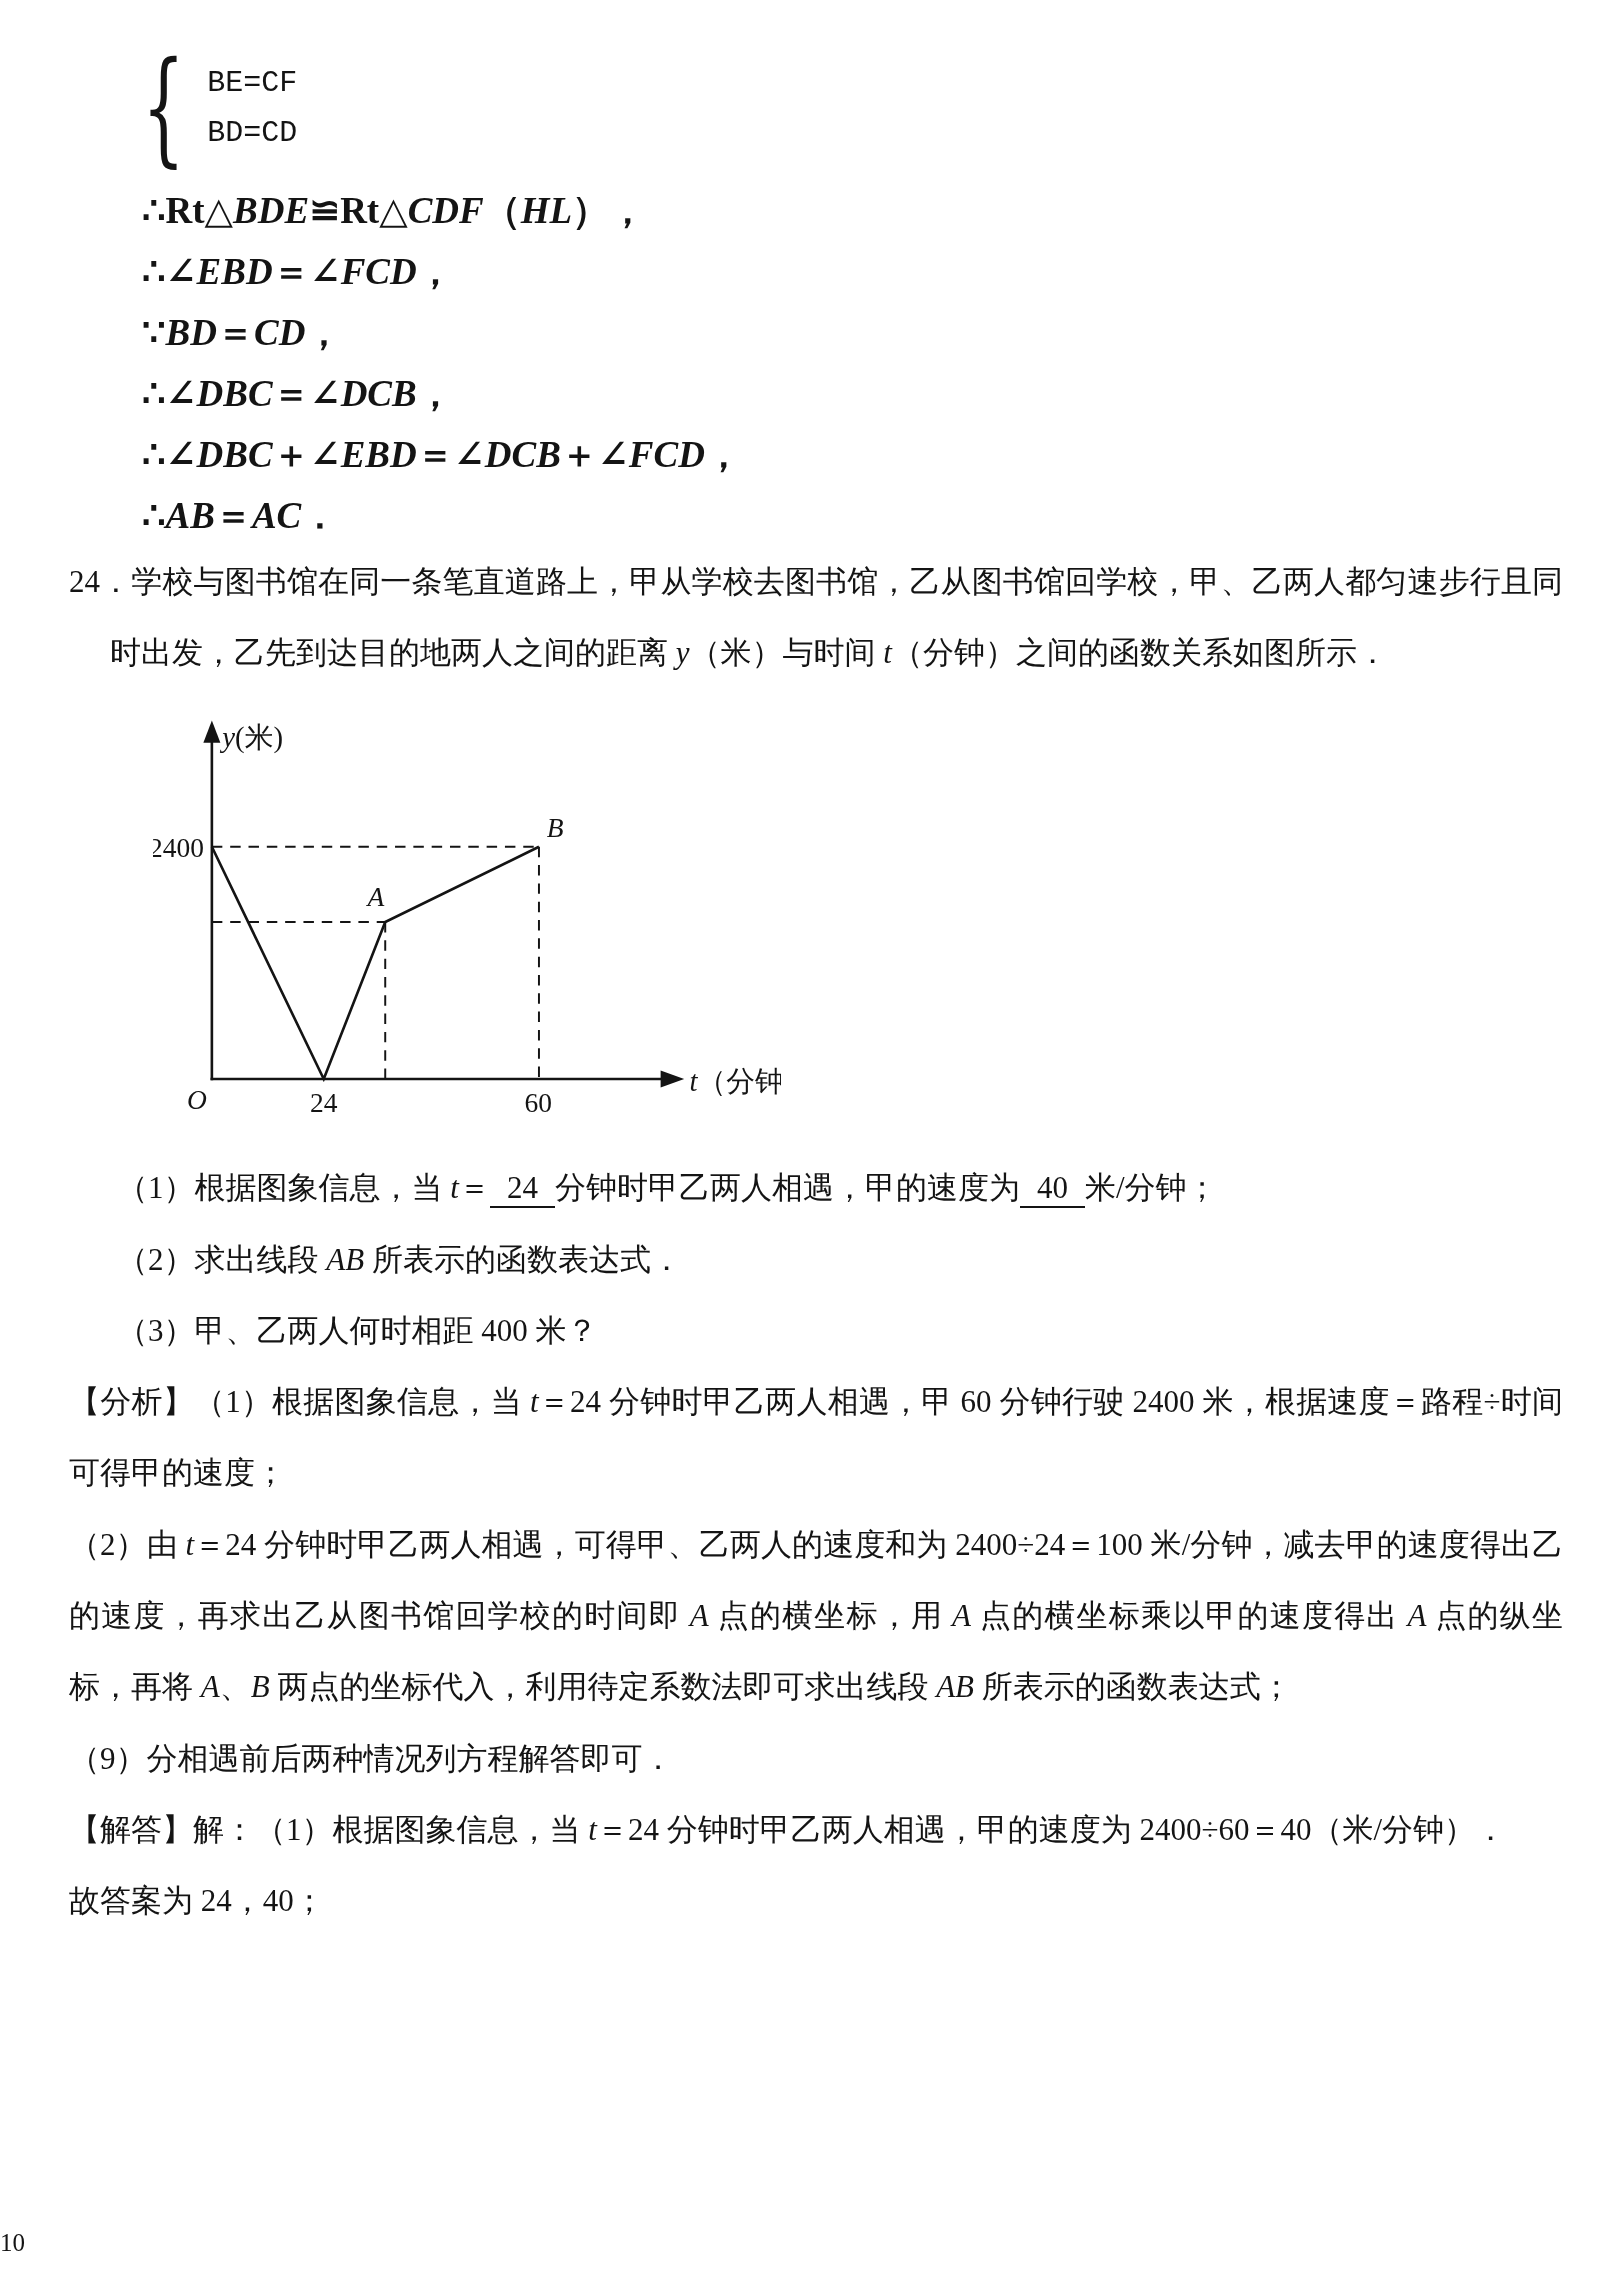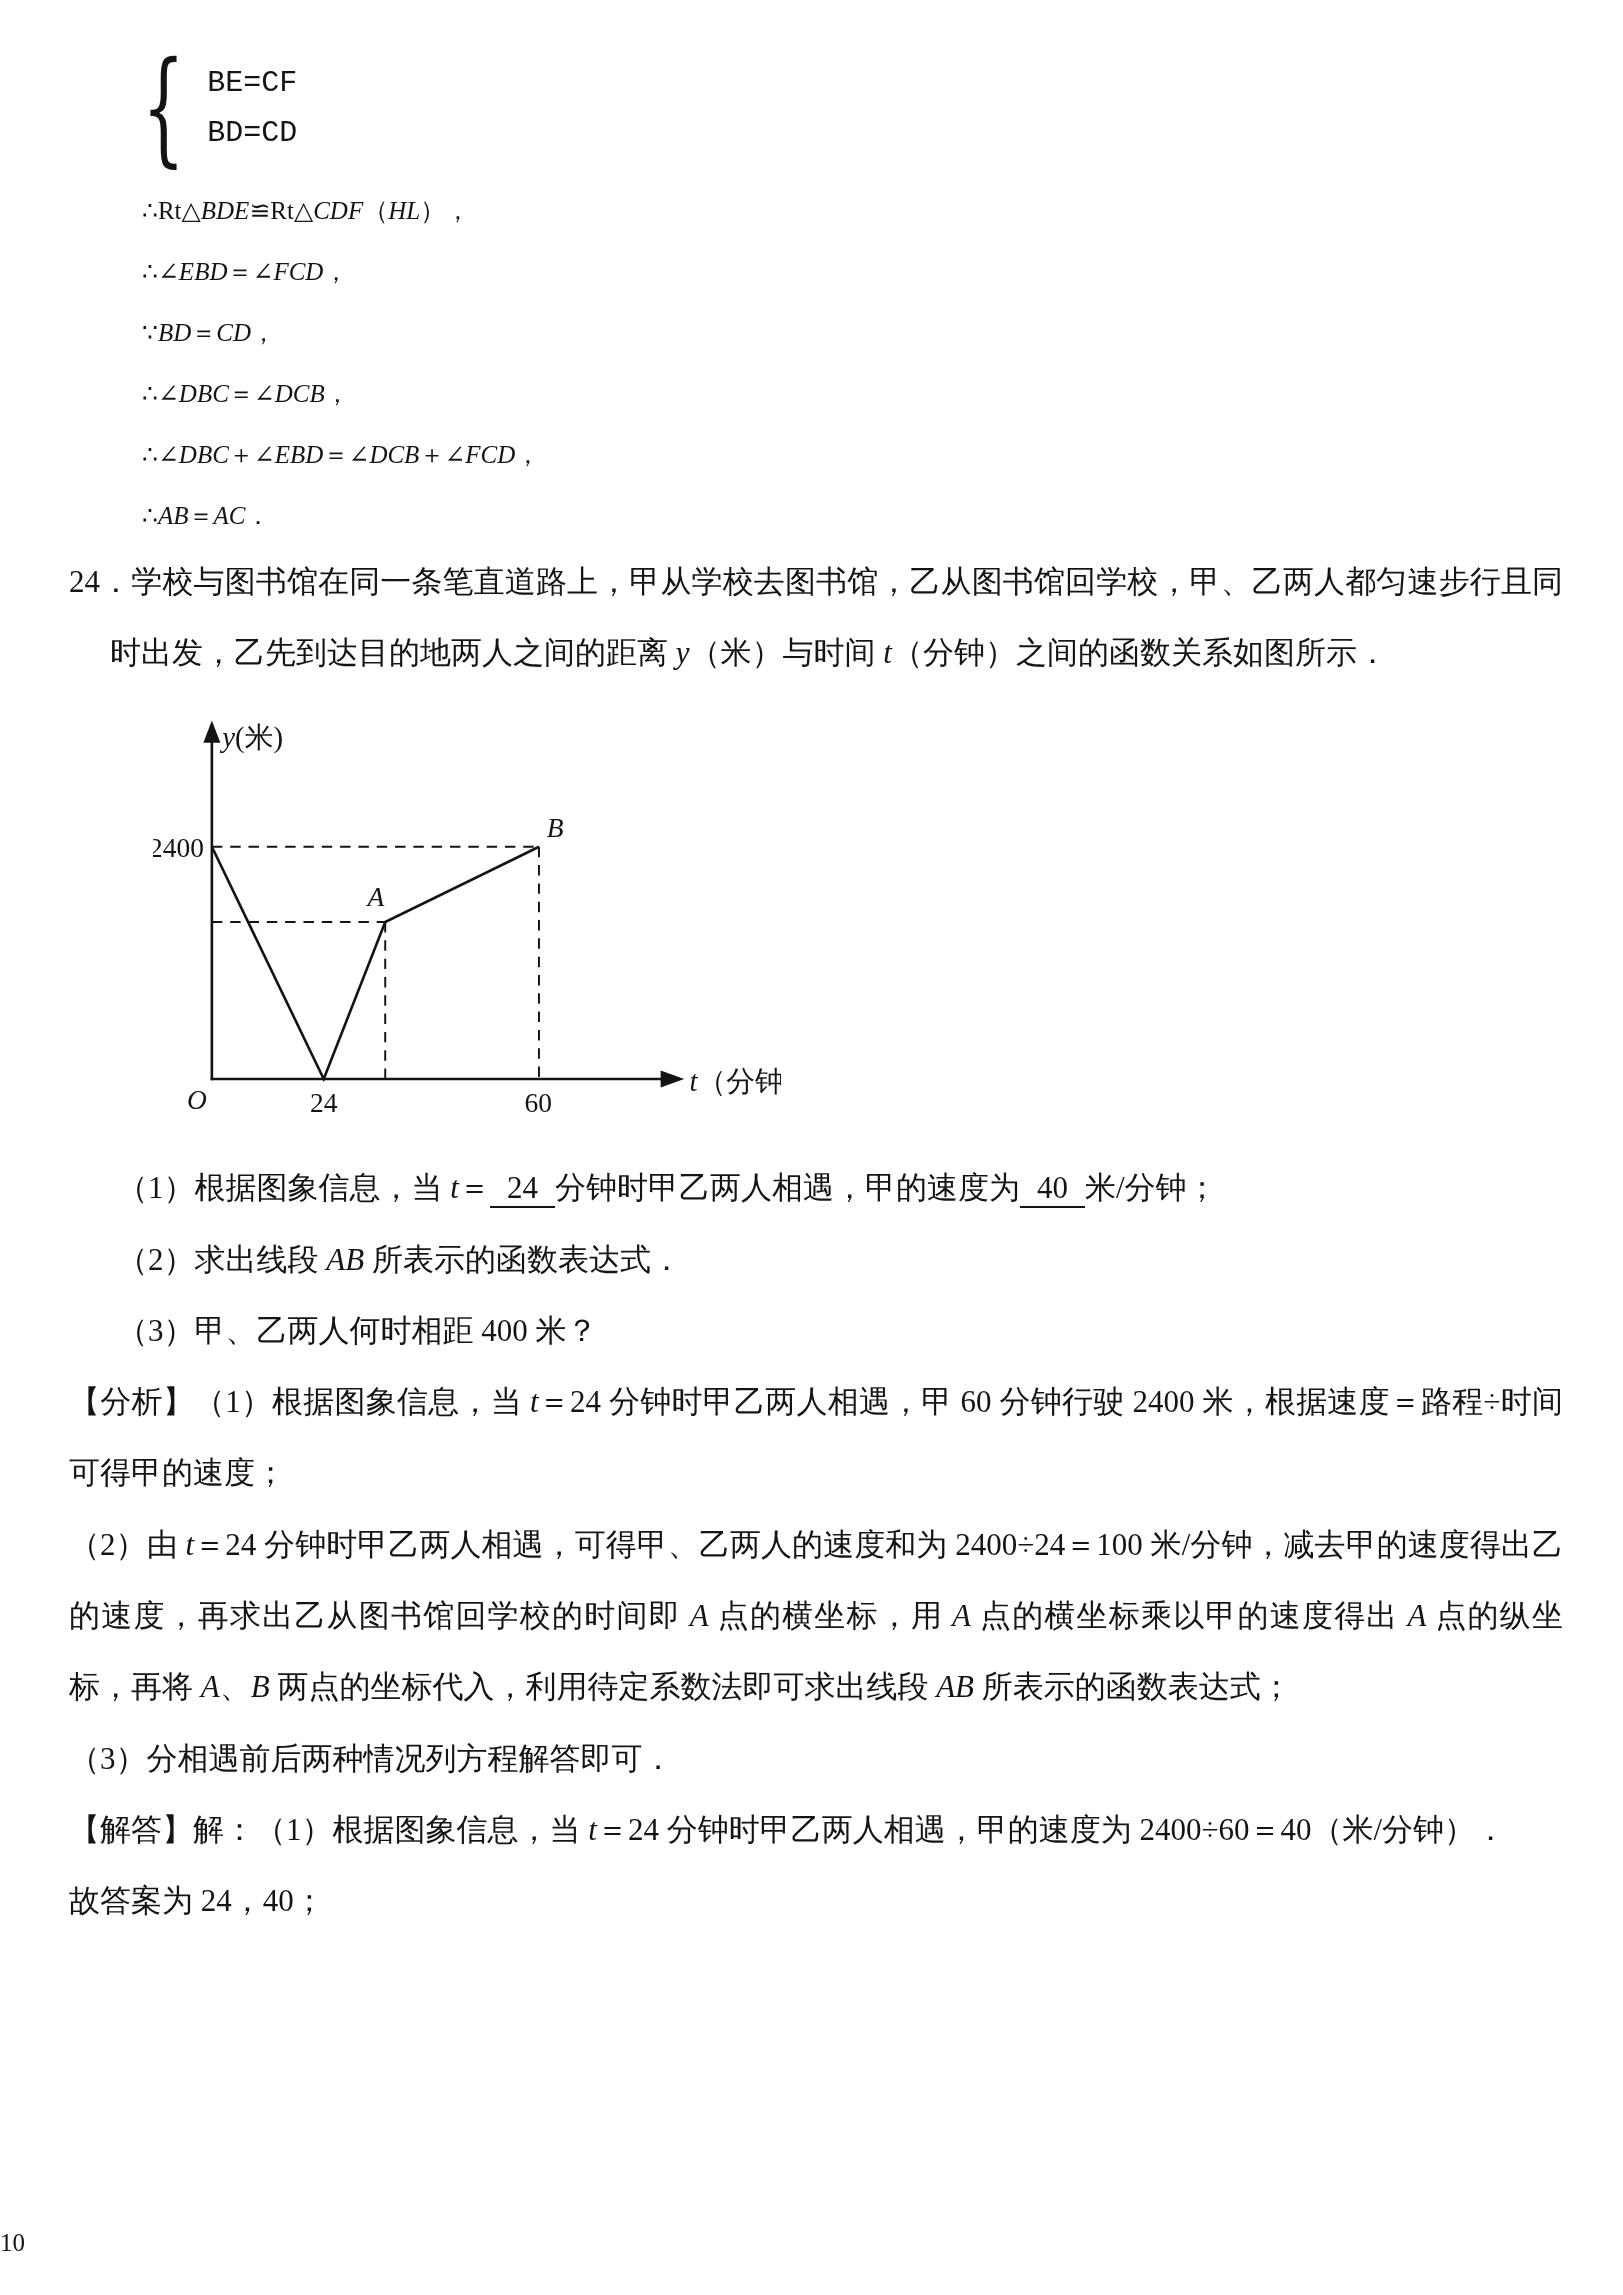--- a/index.html
+++ b/index.html
@@ -17,21 +17,21 @@
   .proof { margin-left:73px; }
   .system { display:flex; align-items:center; margin:6.5px 0 17px 0; }
   .brace {
     font-size:123px; font-weight:300; line-height:0.9;
     transform:scaleX(0.55); transform-origin:left center;
     font-family:"DejaVu Serif",serif;
   }
   .sys-lines { display:flex; flex-direction:column; gap:16px;
     font-family:"Liberation Mono","DejaVu Sans Mono",monospace;
     font-size:30px; margin-left:-13px; }
-  .proof-line { font-size:25px; line-height:61px; white-space:nowrap; }
+  .proof-line { font-size:37px; line-height:61px; white-space:nowrap;font-weight:bold; }
 
   
   .para { line-height:2.3; text-align:justify; }
   .p24 { padding-left:41px; text-indent:-41px; }
   .q { margin-left:48px; line-height:2.3; }
   .it { font-style:italic; }
   .blank {
     display:inline-block; border-bottom:2px solid #141414;
     padding:0 17px; line-height:1.15;
   }
@@ -96,21 +96,21 @@
       </svg>
     </div>
 
     <div class="q"><span>（1）根据图象信息，当 </span><span class="it">t</span><span>＝</span><span class="blank">24</span><span>分钟时甲乙两人相遇，甲的速度为</span><span class="blank">40</span><span>米/分钟；</span></div>
     <div class="q"><span>（2）求出线段 </span><span class="it">AB</span><span> 所表示的函数表达式．</span></div>
     <div class="q"><span>（3）甲、乙两人何时相距 400 米？</span></div>
 
     <div>
       <div class="para"><span>【分析】（1）根据图象信息，当 </span><span class="it">t</span><span>＝24 分钟时甲乙两人相遇，甲 60 分钟行驶 2400 米，根据速度＝路程÷时间可得甲的速度；</span></div>
       <div class="para"><span>（2）由 </span><span class="it">t</span><span>＝24 分钟时甲乙两人相遇，可得甲、乙两人的速度和为 2400÷24＝100 米/分钟，减去甲的速度得出乙的速度，再求出乙从图书馆回学校的时间即 </span><span class="it">A</span><span> 点的横坐标，用 </span><span class="it">A</span><span> 点的横坐标乘以甲的速度得出 </span><span class="it">A</span><span> 点的纵坐标，再将 </span><span class="it">A</span><span>、</span><span class="it">B</span><span> 两点的坐标代入，利用待定系数法即可求出线段 </span><span class="it">AB</span><span> 所表示的函数表达式；</span></div>
-      <div class="para"><span>（3）分相遇前后两种情况列方程解答即可．</span></div>
+      <div class="para"><span>（9）分相遇前后两种情况列方程解答即可．</span></div>
     </div>
 
     <div>
       <div class="para"><span>【解答】解：（1）根据图象信息，当 </span><span class="it">t</span><span>＝24 分钟时甲乙两人相遇，甲的速度为 2400÷60＝40（米/分钟）．</span></div>
       <div class="para"><span>故答案为 24，40；</span></div>
     </div>
 
   </div>
 
   <div class="page-num">10</div>

